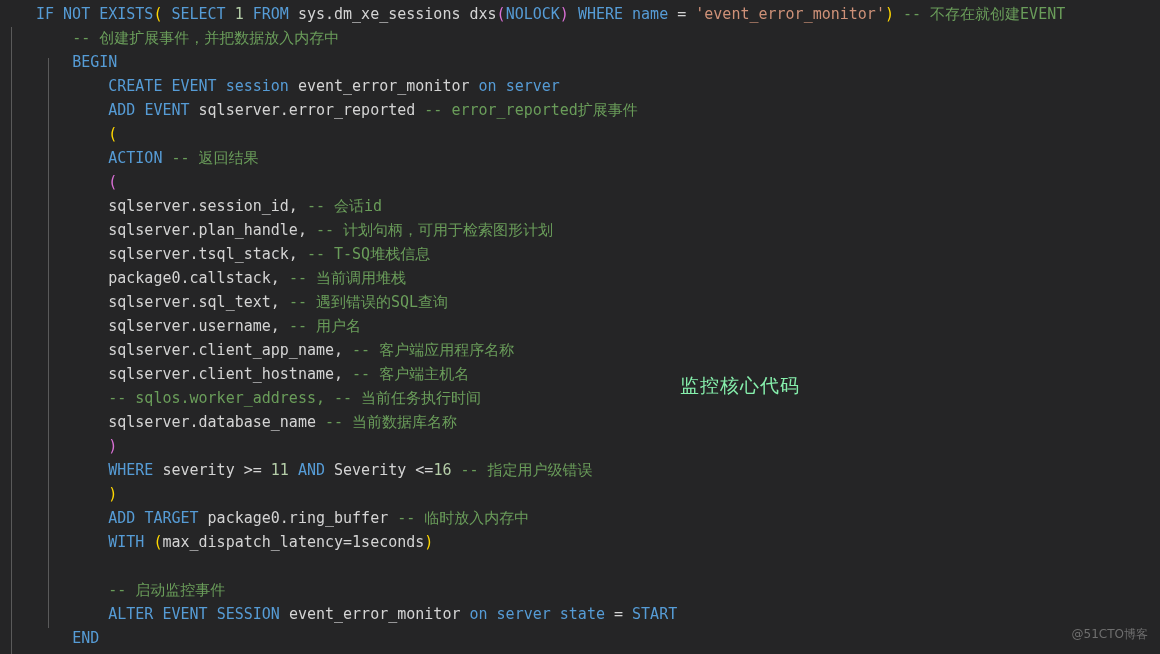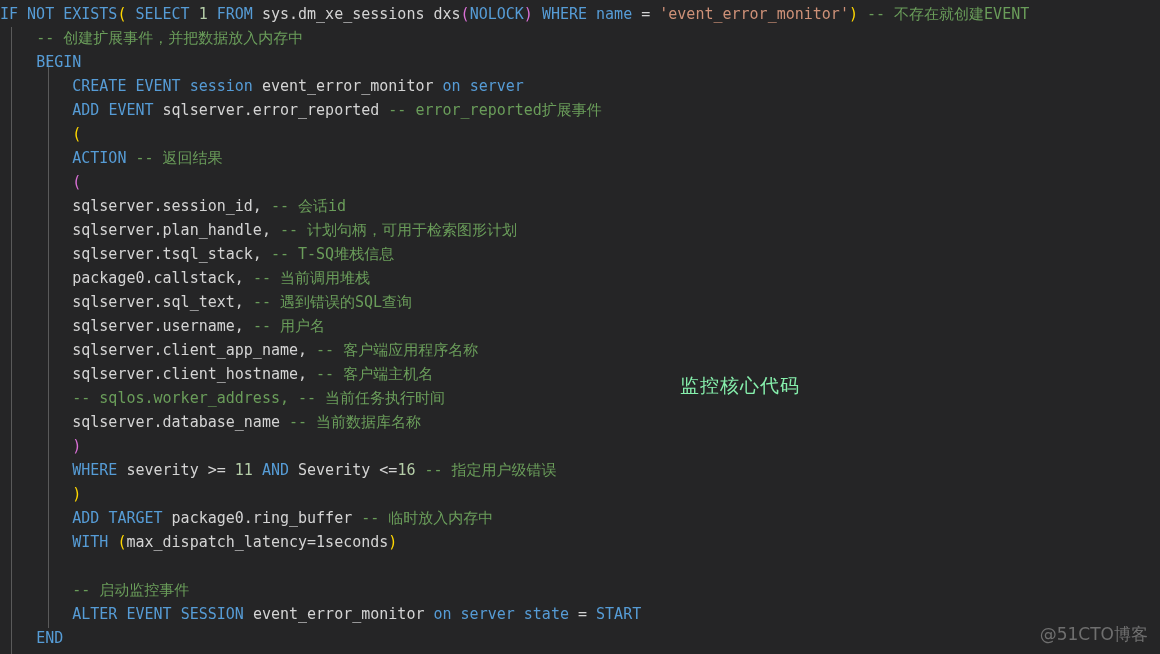--- a/index.html
+++ b/index.html
@@ -24,20 +24,21 @@
     left: 0;
     top: 0;
     width: 1160px;
     padding-top: 2px;
   }
   .line {
     height: 24px;
     line-height: 24px;
     white-space: pre;
     padding-left: 0px;
+    margin-left: 36px;
   }
   .ind-guide {
     position: absolute;
     width: 1px;
     background: #5a5a5a;
   }
   #guide1 { left: 11px; top: 27px; height: 627px; }
   #guide2 { left: 48px; top: 58px; height: 570px; }
 
   
@@ -60,21 +61,21 @@
     line-height: 22px;
     letter-spacing: 1px;
     white-space: pre;
   }
   .watermark {
     position: absolute;
     right: 12px;
     bottom: 8px;
     color: #6f6f6f;
     font-family: "DejaVu Sans", "Liberation Sans", sans-serif;
-    font-size: 17px;
+    font-size: 12px;
     white-space: pre;
   }
 </style>
 </head>
 <body>
 
 <div id="editor">
 
   <div class="ind-guide" id="guide1"></div>
   <div class="ind-guide" id="guide2"></div>

